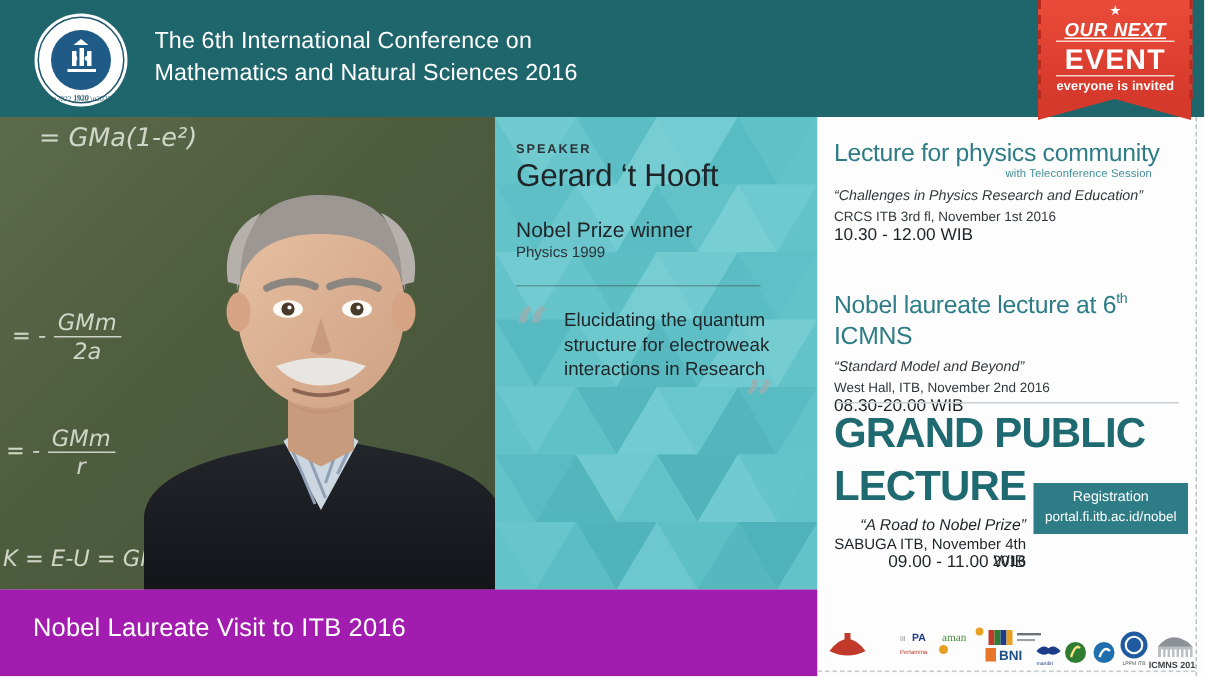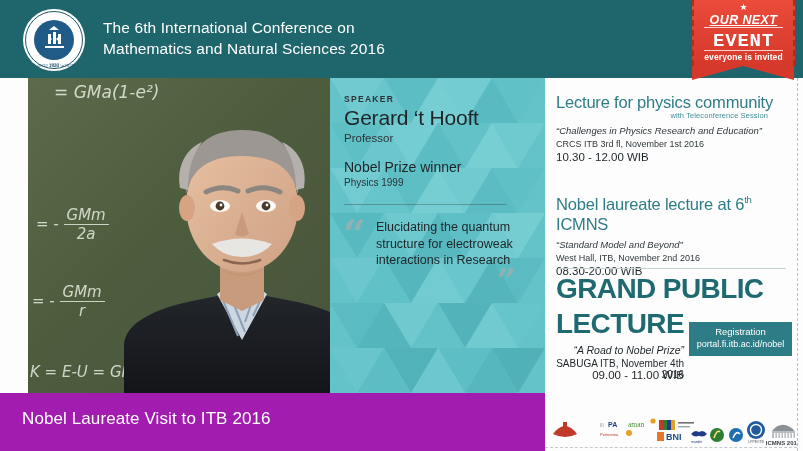--- a/index.html
+++ b/index.html
@@ -15,25 +15,25 @@
   
   .badge{position:absolute;right:8px;top:0;width:103px;height:80px;z-index:40;}
   .badge-body{position:absolute;left:0;top:0;width:103px;height:66px;
     background:linear-gradient(180deg,#ea4b3a 0%,#d5392b 100%);
     border-left:2px dashed #b8281d;border-right:2px dashed #b8281d;box-sizing:border-box;}
   .badge-tail{position:absolute;left:0;top:66px;width:0;height:0;
      border-left:51.5px solid #d5392b;border-right:51.5px solid #d5392b;border-bottom:14px solid transparent;}
   .badge-star{position:absolute;top:3px;left:0;width:103px;text-align:center;color:#fff;font-size:9px;line-height:9px;}
   .badge-l1{position:absolute;top:13px;left:0;width:103px;text-align:center;color:#fff;font-size:12.5px;font-style:italic;font-weight:bold;letter-spacing:.4px;text-decoration:underline;}
   .badge-rule{position:absolute;left:12px;width:79px;height:1px;background:rgba(255,255,255,.75);}
-  .badge-l2{position:absolute;top:30px;left:0;width:103px;text-align:center;color:#fff;font-size:19px;font-weight:bold;letter-spacing:.8px;font-family:Liberation Mono, monospace;}
+  .badge-l2{position:absolute;top:30px;left:0;width:103px;text-align:center;color:#fff;font-size:19px;font-weight:bold;letter-spacing:.8px;}
   .badge-l3{position:absolute;top:52px;left:0;width:103px;text-align:center;color:#fff;font-size:8.5px;font-weight:bold;letter-spacing:.1px;}
 
   
-  .photo{position:absolute;left:0;top:78px;width:330px;height:315px;overflow:hidden;background:#4c5a3b;margin-left:28px;}
+  .photo{position:absolute;left:0;top:78px;width:330px;height:315px;overflow:hidden;background:#4c5a3b;}
   .board{position:absolute;left:0;top:0;width:330px;height:315px;
      background:linear-gradient(135deg,#5c6b4b 0%,#4e5c3e 45%,#46533a 100%);}
   .chalk{position:absolute;color:rgba(236,240,228,.82);font-family:"DejaVu Sans",sans-serif;font-style:italic;white-space:nowrap;}
   .frac{display:inline-block;text-align:center;vertical-align:middle;}
   .frac .num{display:block;border-bottom:1px solid rgba(236,240,228,.8);padding:0 3px;}
   .frac .den{display:block;padding:0 3px;}
   .man{position:absolute;left:86px;top:30px;width:250px;height:290px;}
 
   
   .speaker{position:absolute;left:330px;top:78px;width:215px;height:315px;overflow:hidden;background:#63c3c9;}
@@ -245,21 +245,20 @@
         <polygon points="162,270 215,270 188,315" fill="#3fa1ab"></polygon>
         <polygon points="27,315 81,315 54,270" fill="#57b9c0"></polygon>
         <polygon points="81,315 135,315 108,270" fill="#76ced3"></polygon>
         <polygon points="135,315 188,315 162,270" fill="#4aacb5"></polygon>
       </g>
     </svg>
 
     <div class="sp-inner">
       <div class="sp-label">SPEAKER</div>
       <div class="sp-name">Gerard ‘t Hooft</div>
-      <div class="sp-role">Professor</div>
       <div class="sp-prize">Nobel Prize winner</div>
       <div class="sp-prize-sub">Physics 1999</div>
       <div class="sp-rule"></div>
 
       <div class="quote-wrap">
         <span class="q-open">“</span>
         <div class="q-text">
           <div>Elucidating the quantum</div>
           <div>structure for electroweak</div>
           <div>interactions in Research</div>

